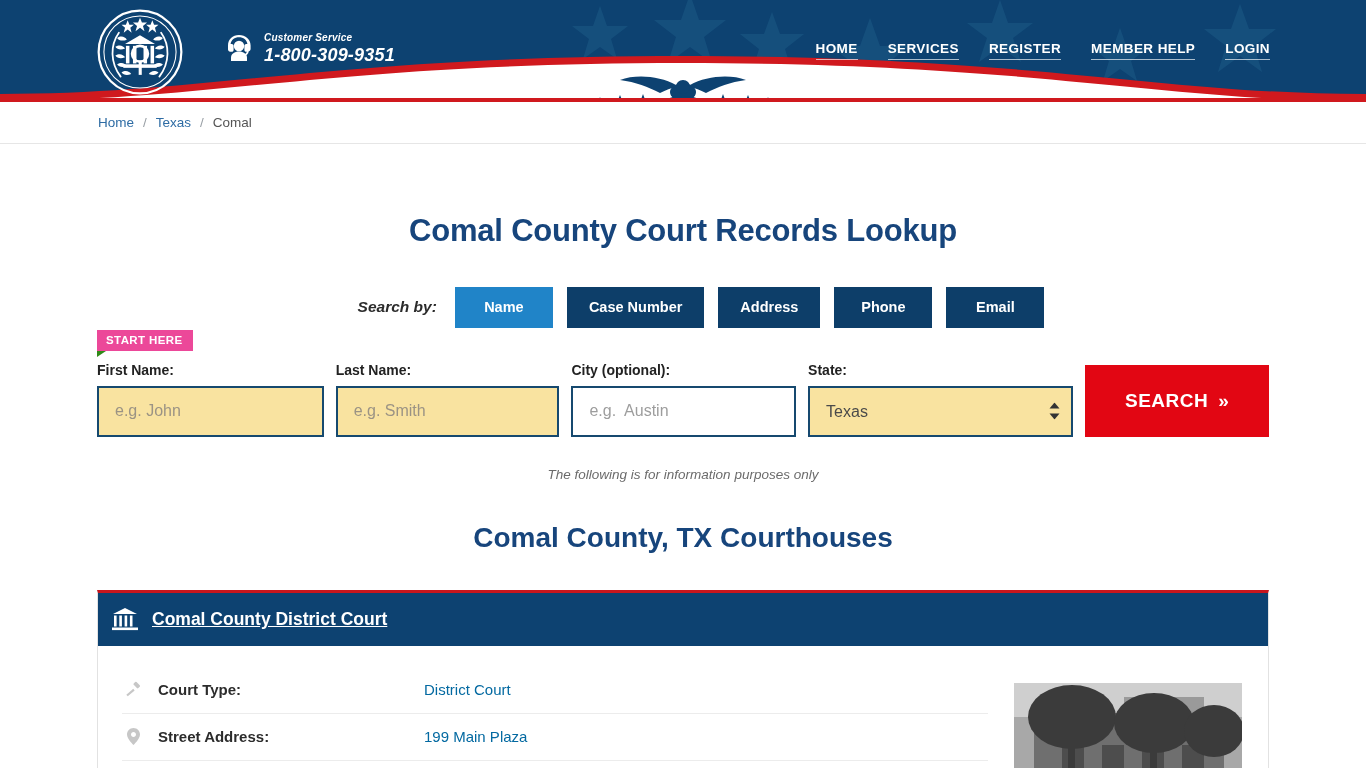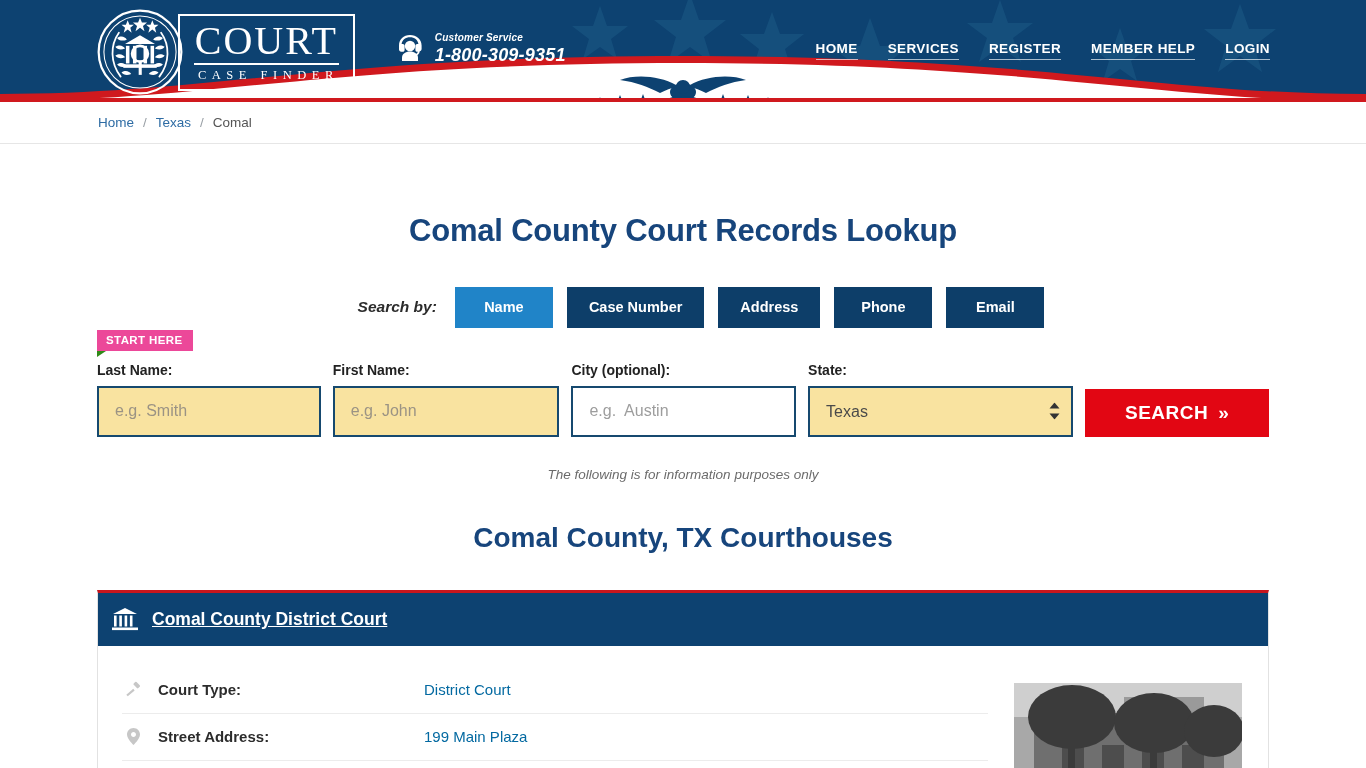--- a/index.html
+++ b/index.html
@@ -174,21 +174,21 @@
     padding-right: 36px; color: #4a4a4a;
   }
   .sel-arrows {
     position: absolute; right: 13px; top: 50%;
     transform: translateY(-50%);
     pointer-events: none;
     display: flex; flex-direction: column; gap: 3px;
     color: #333;
   }
   .search-btn {
-    height: 48px; width: 190px;
+    height: 72px; width: 190px;
     background: #e20613; color: #fff;
     border: none; cursor: pointer;
     font-size: 19px; font-weight: bold; letter-spacing: .5px;
     display: flex; align-items: center; justify-content: center;
     gap: 10px;
     font-family: "Liberation Sans", sans-serif;
   }
 
   .disclaimer {
     margin-top: 30px; text-align: center;
@@ -319,24 +319,20 @@
           <path d="M50 31 L33 41 L67 41 Z"></path>
           <rect x="34" y="43" width="4" height="20"></rect>
           <rect x="42" y="43" width="4" height="20"></rect>
           <rect x="54" y="43" width="4" height="20"></rect>
           <rect x="62" y="43" width="4" height="20"></rect>
           <rect x="31" y="64" width="38" height="4"></rect>
         </g>
         <circle cx="50" cy="52" r="9" fill="none" stroke="#ffffff" stroke-width="3"></circle>
         <rect x="48.5" y="60" width="3.5" height="16" fill="#ffffff"></rect>
       </svg>
-      <div class="logo-text-box">
-        <div class="logo-court">COURT</div>
-        <div class="logo-sub">CASE FINDER</div>
-      </div>
     </div>
 
     <div class="cs-block">
       <svg class="cs-icon" viewBox="0 0 30 32">
         <path d="M15 3 C8.5 3 4 7.5 4 13.5 l0 4 c0 1.2 1 2.2 2.2 2.2 l1.6 0 c1 0 1.8-.8 1.8-1.8 l0-4.2 c0-1-.8-1.8-1.8-1.8 l-1.2 0 C7.2 8 10.5 5.3 15 5.3 c4.5 0 7.8 2.7 8.4 6.6 l-1.2 0 c-1 0-1.8 .8-1.8 1.8 l0 4.2 c0 1 .8 1.8 1.8 1.8 l.7 0 c-.5 1.6-1.9 2.6-3.7 2.9 -.4-.8 -1.2-1.3 -2.2-1.3 -1.4 0-2.4 1-2.4 2.2 0 1.2 1 2.2 2.4 2.2 1 0 1.9-.6 2.2-1.4 3-.4 5.2-2.4 5.6-5.1 1-.2 1.8-1.1 1.8-2.2 l0-3.5 C26.6 7.5 21.5 3 15 3 z" fill="#ffffff"></path>
         <path d="M15 19.5 c-4.4 0-8 2.6-8 5.8 l0 3.7 16 0 0-3.7 c0-3.2-3.6-5.8-8-5.8 z" fill="#ffffff"></path>
         <circle cx="15" cy="14" r="5.2" fill="#ffffff"></circle>
       </svg>
       <div class="cs-text">
         <div class="cs-label">Customer Service</div>
@@ -374,28 +370,28 @@
     <button class="sb-tab">Case Number</button>
     <button class="sb-tab">Address</button>
     <button class="sb-tab">Phone</button>
     <button class="sb-tab">Email</button>
   </div>
 
   <div class="form-wrap">
     <div class="start-badge">START HERE</div>
 
     <div class="fields">
+      <div class="field f-first">
+        <label class="field-label">First Name:</label>
+        <input class="ctrl" type="text" placeholder="e.g. John" style="">
+      </div>
+
       <div class="field f-last">
         <label class="field-label">Last Name:</label>
         <input class="ctrl" type="text" placeholder="e.g. Smith" style="">
-      </div>
-
-      <div class="field f-first">
-        <label class="field-label">First Name:</label>
-        <input class="ctrl" type="text" placeholder="e.g. John" style="">
       </div>
 
       <div class="field f-city">
         <label class="field-label">City (optional):</label>
         <input class="ctrl white" type="text" placeholder="e.g.  Austin" style="">
       </div>
 
       <div class="field f-state">
         <label class="field-label">State:</label>
         <div class="select-wrap">

